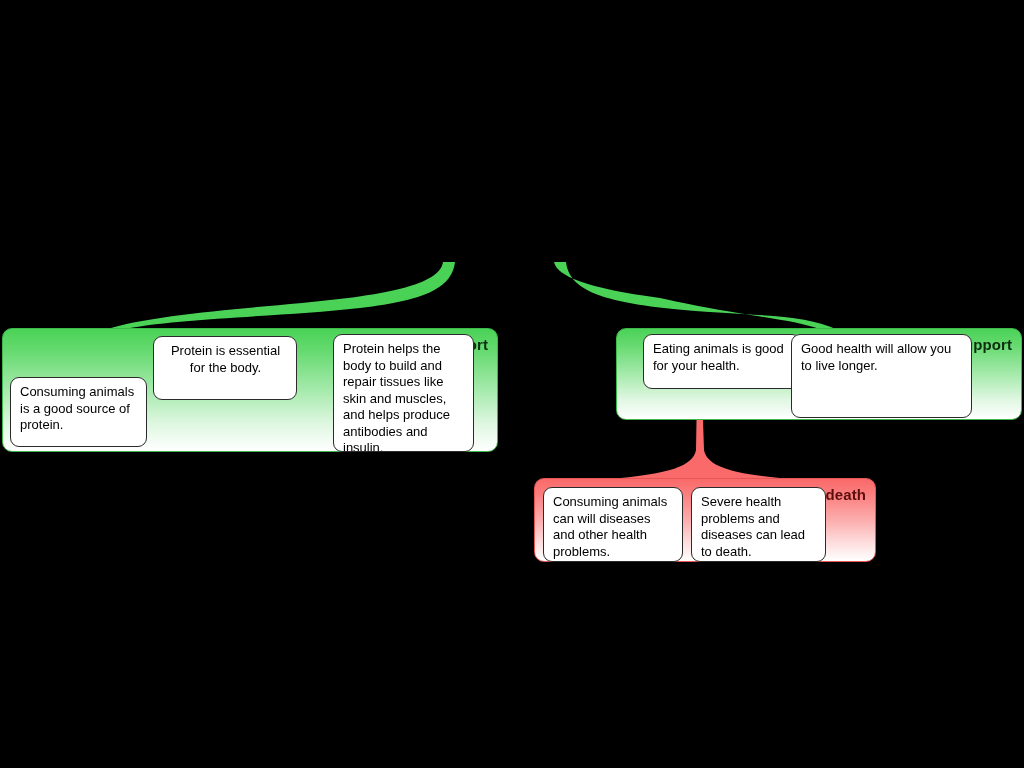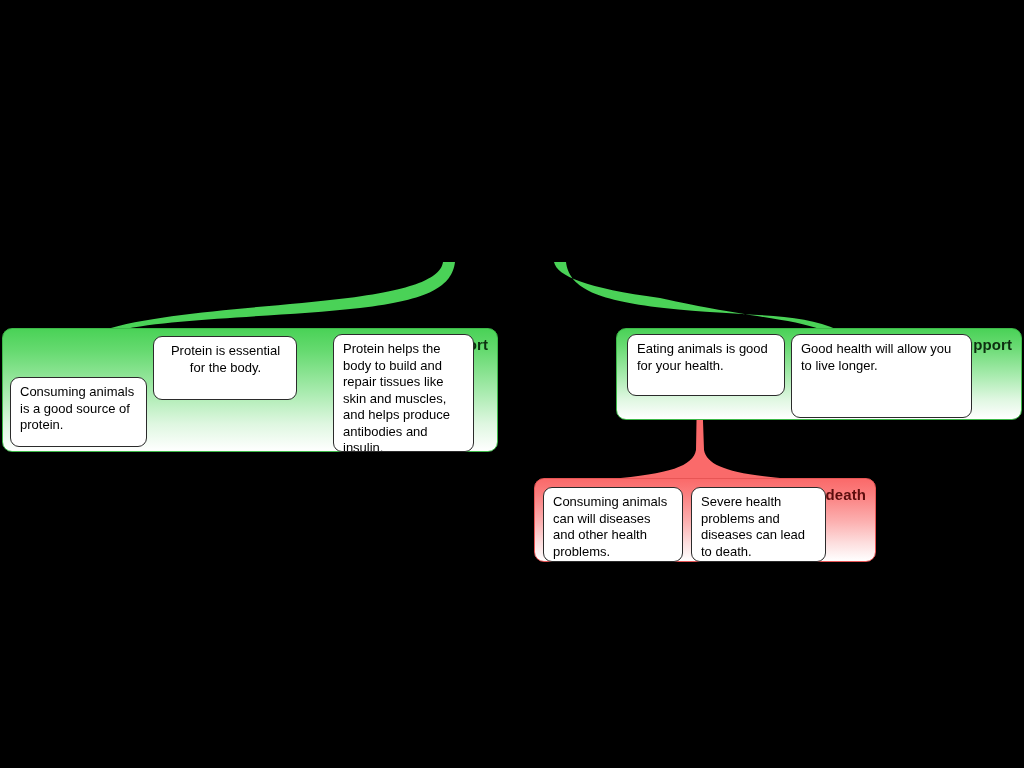--- a/index.html
+++ b/index.html
@@ -136,21 +136,21 @@
   </div>
 
   <div class="node" style="left:305px; top:334px; width:141px; height:118px;margin-left:28px;">
     <span>Protein helps the body to build and repair tissues like skin and muscles, and helps produce antibodies and insulin.</span>
   </div>
 
   <div class="group support" style="left:616px; top:328px; width:406px; height:92px;">
     <span class="group-label">support</span>
   </div>
 
-  <div class="node" style="left:627px; top:334px; width:158px; height:62px;">
+  <div class="node" style="left:643px; top:334px; width:158px; height:55px;">
     <span>Eating animals is good for your health.</span>
   </div>
 
   <div class="node" style="left:791px; top:334px; width:181px; height:84px;">
     <span>Good health will allow you to live longer.</span>
   </div>
 
   <div class="group oppose" style="left:534px; top:478px; width:342px; height:84px;">
     <span class="group-label">death</span>
   </div>

